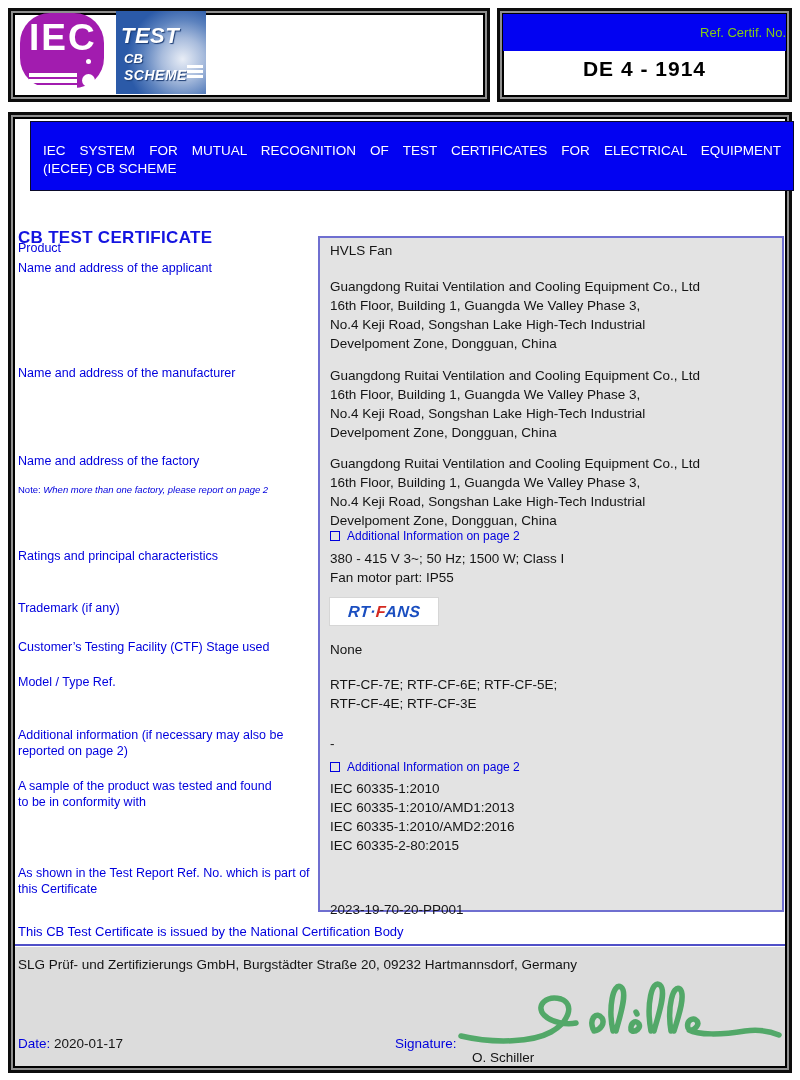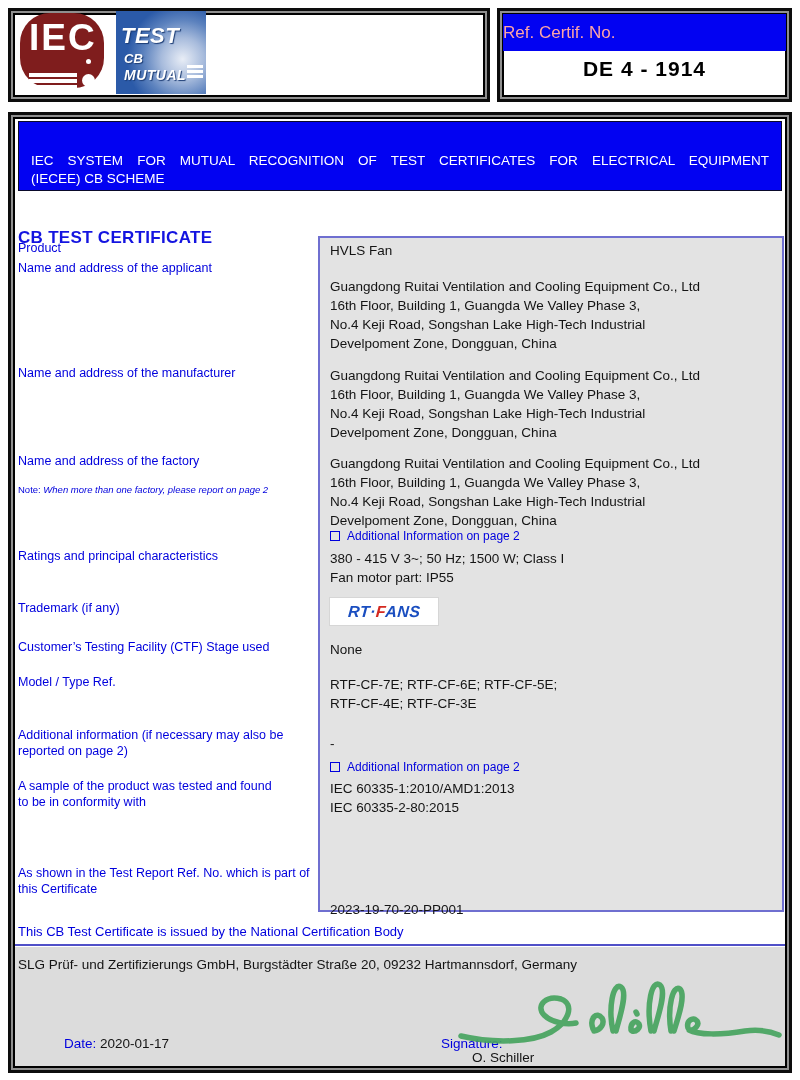--- a/index.html
+++ b/index.html
@@ -11,42 +11,42 @@
   
   .frame {
     position:absolute; background:#ffffff; border:3px solid #0d0d0d;
     box-shadow: inset 0 0 0 2px #8f8f8f, inset 0 0 0 4px #000000;
   }
   .frame-header-left  { left:8px;  top:8px;   width:482px; height:94px; }
   .frame-header-right { left:497px; top:8px;  width:295px; height:94px; }
   .frame-main         { left:8px;  top:112px; width:784px; height:961px; }
 
   
-  .iec-logo { position:absolute; left:20px; top:13px; width:84px; height:75px; background:#7f1d1d;border-radius:30px; }
+  .iec-logo { position:absolute; left:20px; top:13px; width:84px; height:75px; background:#a21caf;border-radius:30px; }
   .iec-text { position:absolute; left:9px; top:4px; color:#fff; font-size:37px; font-weight:bold; letter-spacing:2px; }
   .iec-stripe { position:absolute; left:9px; width:48px; height:4px; background:#fff; }
   .iec-dot { position:absolute; left:62px; top:61px; width:13px; height:13px; border-radius:50%; background:#fff; }
   .iec-cdot { position:absolute; left:66px; top:46px; width:5px; height:5px; border-radius:50%; background:#fff; }
 
   .iecee-logo { position:absolute; left:116px; top:11px; width:90px; height:83px;
     background: radial-gradient(circle at 74% 58%, #e8edf6 0%, #a7bbdc 26%, #5c82be 48%, #2b5aa8 68%); }
   .iecee-top { position:absolute; left:5px; top:12px; color:#fff; font-size:22px; font-weight:bold; font-style:italic; letter-spacing:0.5px; text-shadow:1px 1px 1px #1c3c74; }
   .iecee-mid { position:absolute; left:8px; top:40px; color:#fff; font-size:13px; font-weight:bold; font-style:italic; text-shadow:1px 1px 1px #1c3c74; }
   .iecee-bottom { position:absolute; left:8px; top:56px; color:#fff; font-size:14px; font-weight:bold; font-style:italic; letter-spacing:0.5px; text-shadow:1px 1px 1px #1c3c74; }
   .iecee-stripe { position:absolute; right:3px; width:16px; height:3px; background:#fff; }
 
   
   .ref-bar { position:absolute; left:503px; top:14px; width:283px; height:37px; background:#0202f2;
-    color:#fca5a5; font-size:17px; text-align:left; line-height:37px; }
+    color:#84cc16; font-size:13px; text-align:right; line-height:37px; }
   .ref-value { position:absolute; left:503px; top:57px; width:283px; text-align:center;
     color:#000; font-size:21px; font-weight:bold; letter-spacing:1px; }
 
   
-  .banner { position:absolute; left:18px; top:121px; width:764px; height:70px; background:#0202f2;
-    border:1px solid #0a0a2a; color:#fff; font-size:13.5px; padding:30px 12px; line-height:18px; }
+  .banner { position:absolute; left:30px; top:121px; width:764px; height:70px; background:#0202f2;
+    border:1px solid #0a0a2a; color:#fff; font-size:13.5px; padding:20px 12px; line-height:18px; }
   .banner-line1 { display:block; text-align:justify; text-align-last:justify; }
   .banner-line2 { display:block; text-align:left; }
 
   .doc-title { position:absolute; left:18px; top:206px; color:#1414e0; font-size:17px; font-weight:bold; letter-spacing:0.3px;margin-top:22px; }
 
   .lbl { position:absolute; left:18px; width:296px; color:#0000dd; font-size:12.5px; line-height:15.5px; }
   .note { position:absolute; left:18px; width:296px; color:#0000dd; font-size:9.5px; }
   .note i { font-style:italic; }
 
   .value-box { position:absolute; left:318px; top:236px; width:466px; height:676px;
@@ -58,21 +58,21 @@
   .rtfans-chip { position:absolute; left:330px; top:598px; width:108px; height:27px; background:#ffffff;
     display:flex; align-items:center; justify-content:center; box-shadow:0 0 0 1px #d6d6d6; }
   .rtfans-text { font-style:italic; font-weight:bold; font-size:16px; letter-spacing:0.5px; color:#1a4ec0; transform:skewX(-4deg); }
   .rtfans-f { color:#d42920; }
 
   .issuer-line { position:absolute; left:18px; top:924px; color:#0000dd; font-size:13px; }
   .blue-rule { position:absolute; left:15px; top:944px; width:770px; height:2px; background:#5050c8; }
   .footer-area { position:absolute; left:15px; top:947px; width:770px; height:119px; background:#dcdcdc; }
   .footer-body { position:absolute; left:18px; top:957px; width:760px; color:#141414; font-size:13.5px; }
   .date-line { position:absolute; left:18px; top:1036px; font-size:13.5px; }
-  .date-label, .sig-label { color:#0000dd;margin-left:46px; }
+  .date-label, .sig-label { color:#0000dd; }
   .date-value { color:#141414; }
   .sig-line { position:absolute; left:395px; top:1036px; font-size:13.5px; }
   .signatory { position:absolute; left:472px; top:1050px; color:#141414; font-size:13.5px; }
   .signature-svg { position:absolute; left:455px; top:972px; width:330px; height:88px; }
 </style>
 </head>
 <body>
 
 <div class="page">
 
@@ -85,21 +85,21 @@
     <div class="iec-cdot"></div>
     <div class="iec-stripe" style="top:60px;"></div>
     <div class="iec-stripe" style="top:66px;"></div>
     <div class="iec-stripe" style="top:72px;"></div>
     <div class="iec-dot"></div>
   </div>
 
   <div class="iecee-logo">
     <div class="iecee-top">TEST</div>
     <div class="iecee-mid">CB</div>
-    <div class="iecee-bottom">MUTUAL</div>
+    <div class="iecee-bottom">SCHEME</div>
     <div class="iecee-stripe" style="bottom:16px;"></div>
     <div class="iecee-stripe" style="bottom:21px;"></div>
     <div class="iecee-stripe" style="bottom:26px;"></div>
   </div>
 
   <div class="ref-bar">Ref. Certif. No.</div>
   <div class="ref-value">DE 4 - 1914</div>
 
   <div class="banner">
     <span class="banner-line1">IEC SYSTEM FOR MUTUAL RECOGNITION OF TEST CERTIFICATES FOR ELECTRICAL EQUIPMENT</span>
@@ -169,21 +169,23 @@
 
   <div class="val" style="top:675px;">
     <div>RTF-CF-7E; RTF-CF-6E; RTF-CF-5E;</div>
     <div>RTF-CF-4E; RTF-CF-3E</div>
   </div>
 
   <div class="val" style="top:734px;">-</div>
   <div class="addl" style="top:760px;"><span class="box"></span><span>Additional Information on page 2</span></div>
 
   <div class="val" style="top:779px;">
+    <div>IEC 60335-1:2010</div>
     <div>IEC 60335-1:2010/AMD1:2013</div>
+    <div>IEC 60335-1:2010/AMD2:2016</div>
     <div>IEC 60335-2-80:2015</div>
   </div>
 
   <div class="val" style="top:900px;">2023-19-70-20-PP001</div>
 
   <div class="issuer-line">This CB Test Certificate is issued by the National Certification Body</div>
   <div class="blue-rule"></div>
   <div class="footer-area"></div>
   <div class="footer-body">SLG Prüf- und Zertifizierungs GmbH, Burgstädter Straße 20, 09232 Hartmannsdorf, Germany</div>
 

